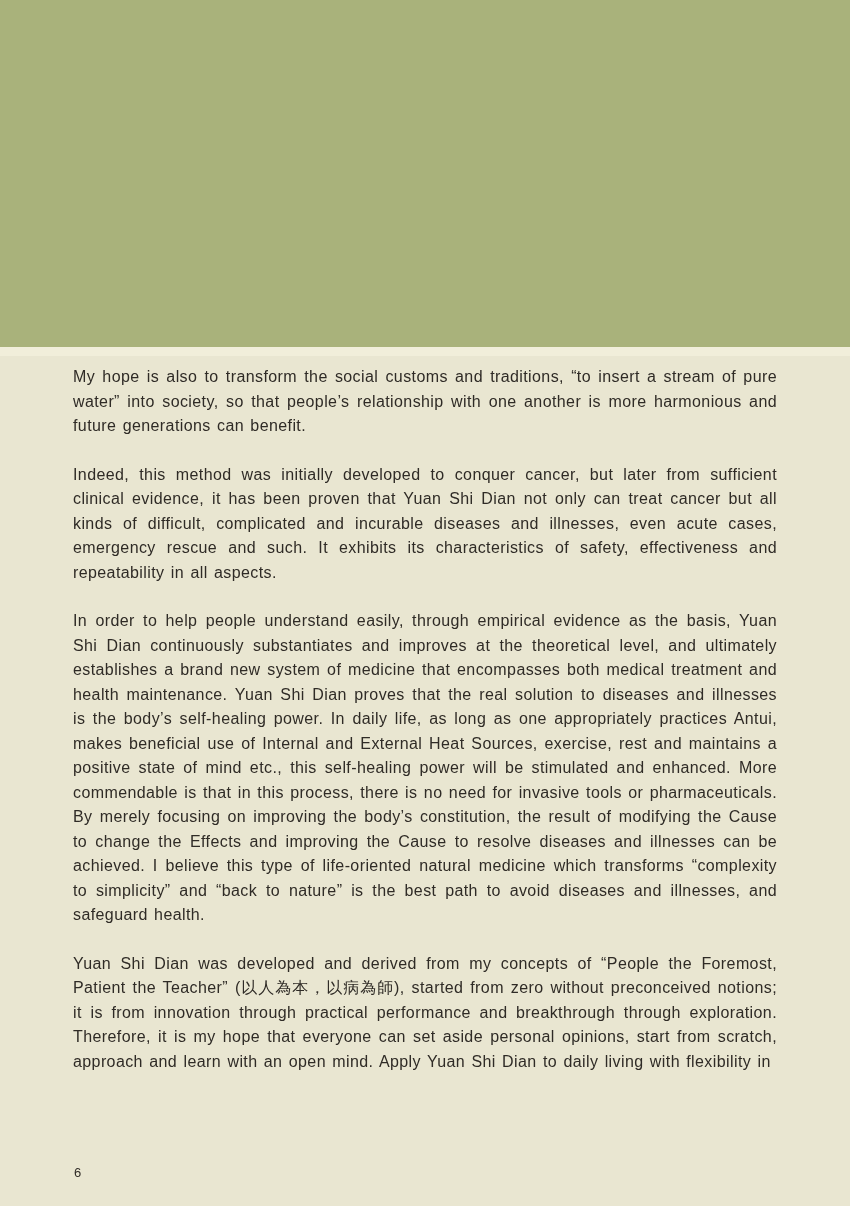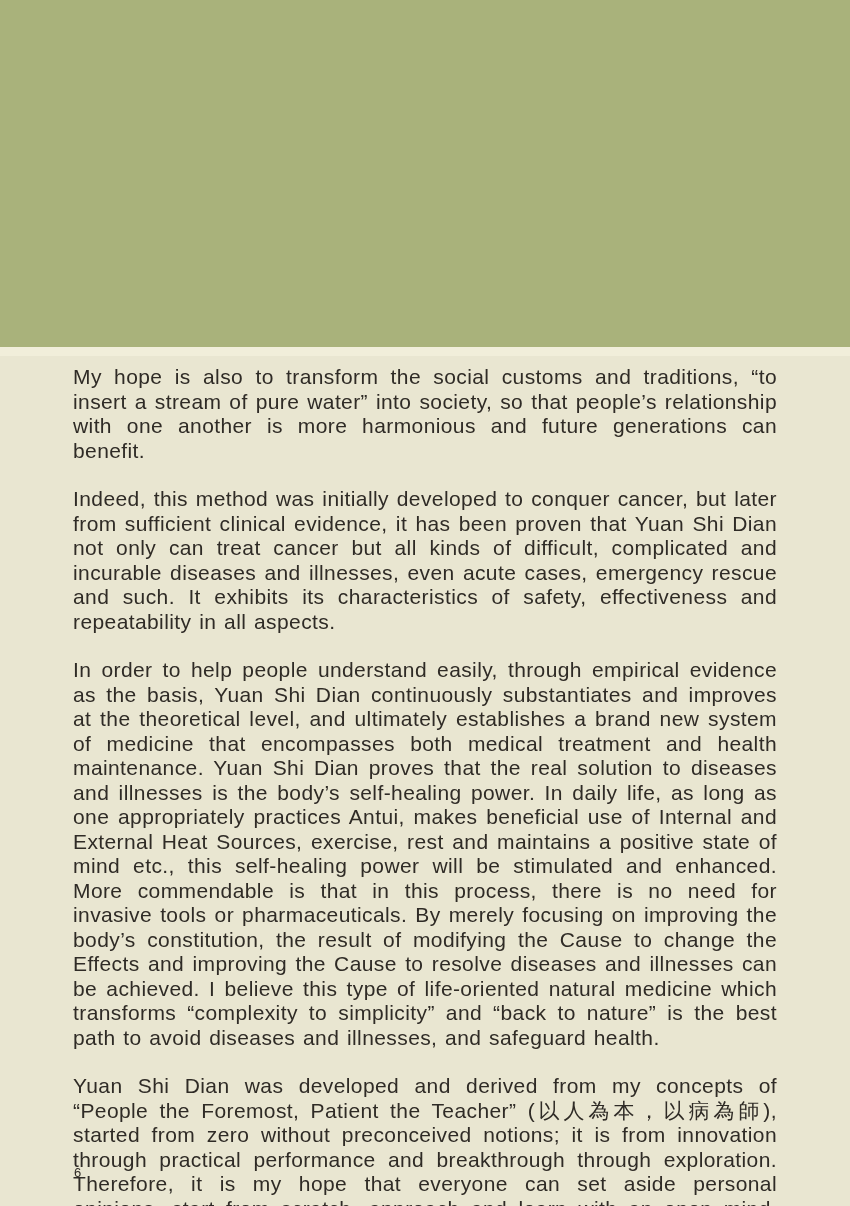--- a/index.html
+++ b/index.html
@@ -25,21 +25,21 @@
     height: 9px;
     background: #f1eeda;
   }
   .content {
     padding: 9px 73px 0 73px;
     box-sizing: border-box;
     width: 100%;
   }
   .content p {
     margin: 0 0 24px 0;
-    font-size: 21px;
+    font-size: 16px;
     line-height: 24.5px;
     letter-spacing: 0.4px;
     word-spacing: 1.5px;
     text-align: justify;
     color: #2f2b26;
   }
   .content p:last-child {
     margin-bottom: 18px;
   }
   .page-number {

